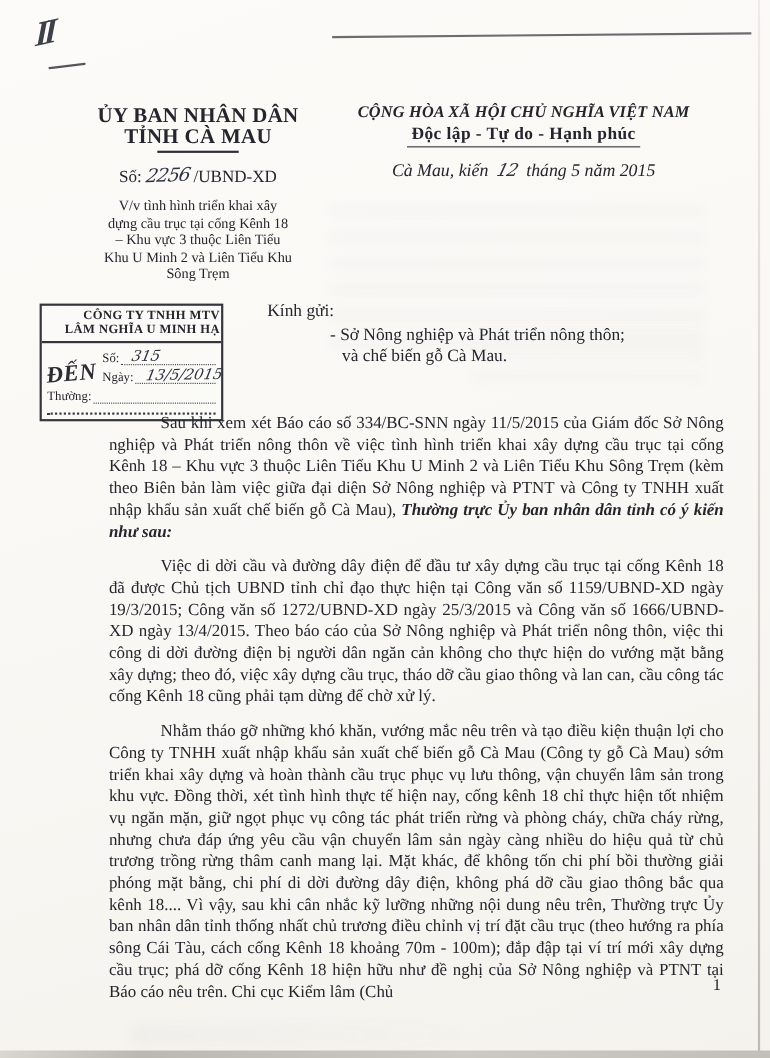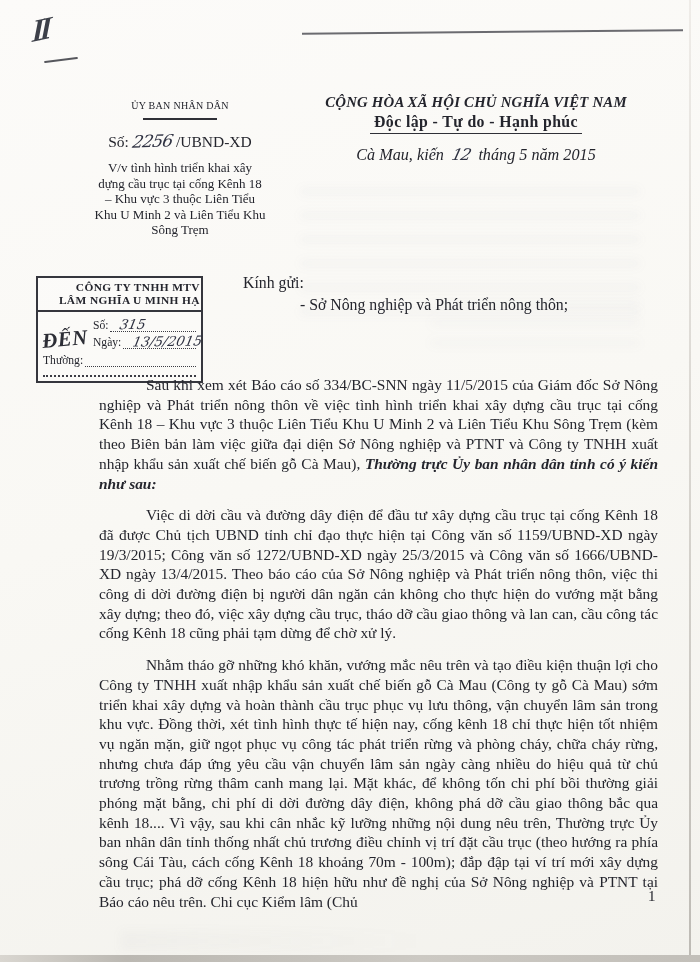--- a/index.html
+++ b/index.html
@@ -24,21 +24,21 @@
   .ghost { position:absolute; filter:blur(5px); pointer-events:none; }
   .g1 { left:300px; top:185px; width:340px; height:130px; opacity:.55;
     background:repeating-linear-gradient(0deg,rgba(122,128,143,.10) 0 7px,rgba(0,0,0,0) 7px 24px); }
   .g2 { left:430px; top:286px; width:210px; height:60px; opacity:.5;
     background:repeating-linear-gradient(0deg,rgba(122,128,143,.09) 0 6px,rgba(0,0,0,0) 6px 20px); }
   .g3 { left:120px; top:930px; width:460px; height:22px; opacity:.35;
     background:linear-gradient(90deg,rgba(130,132,140,.12),rgba(0,0,0,0) 70%); }
 
   
   .issuer { position:absolute; left:55px; top:96px; width:250px; text-align:center; }
-  .issuer-name { font-weight:normal; font-size:10px; line-height:19px; letter-spacing:.3px; }
+  .issuer-name { font-weight:bold; font-size:19px; line-height:19px; letter-spacing:.3px; }
   .rule-issuer { width:74px; height:2px; background:#2f3037; margin:3px auto 0; }
   .doc-number { margin-top:11px; font-size:15.5px; white-space:nowrap; }
   .hand { font-family:"DejaVu Serif",serif; font-style:italic; color:#2f3242; }
   .hand-num { display:inline-block; font-size:17px; letter-spacing:-1px;
     transform:skewX(-12deg) rotate(-2deg); }
   .subject { margin:9px auto 0; width:172px; font-size:13px; line-height:15.6px; }
 
   
   .national { position:absolute; left:308px; top:94px; width:336px; text-align:center; }
   .motto1 { font-weight:bold; font-size:14.8px; letter-spacing:.2px;font-style:italic; }
@@ -91,20 +91,21 @@
   <div class="ghost g2"></div>
   <div class="ghost g3"></div>
 
   <div class="corner-mark">II</div>
   <div class="corner-dash"></div>
   <div class="top-rule"></div>
 
   <div class="issuer">
     <div class="issuer-name">
       <div>ỦY BAN NHÂN DÂN</div>
+      <div>TỈNH CÀ MAU</div>
       <div class="rule-issuer"></div>
     </div>
     <div class="doc-number">
       <span>Số:</span>
       <span class="hand hand-num">2256</span>
       <span>/UBND-XD</span>
     </div>
     <div class="subject">V/v tình hình triển khai xây dựng cầu trục tại cống Kênh 18 – Khu vực 3 thuộc Liên Tiểu Khu U Minh 2 và Liên Tiểu Khu Sông Trẹm</div>
   </div>
 
@@ -146,20 +147,21 @@
         <span class="sleader"></span>
       </div>
       <div class="sdots"></div>
     </div>
   </div>
 
   <div class="recipients">
     <div class="kinh-gui">Kính gửi:</div>
     <div class="recipient-items">
       <div>- Sở Nông nghiệp và Phát triển nông thôn;</div>
+      <div class="cont">và chế biến gỗ Cà Mau.</div>
     </div>
   </div>
 
   <div class="body-text">
     <p><span>Sau khi xem xét Báo cáo số 334/BC-SNN ngày 11/5/2015 của Giám đốc Sở Nông nghiệp và Phát triển nông thôn về việc tình hình triển khai xây dựng cầu trục tại cống Kênh 18 – Khu vực 3 thuộc Liên Tiểu Khu U Minh 2 và Liên Tiểu Khu Sông Trẹm (kèm theo Biên bản làm việc giữa đại diện Sở Nông nghiệp và PTNT và Công ty TNHH xuất nhập khẩu sản xuất chế biến gỗ Cà Mau), </span><span class="emph">Thường trực Ủy ban nhân dân tỉnh có ý kiến như sau:</span></p>
     <p>Việc di dời cầu và đường dây điện để đầu tư xây dựng cầu trục tại cống Kênh 18 đã được Chủ tịch UBND tỉnh chỉ đạo thực hiện tại Công văn số 1159/UBND-XD ngày 19/3/2015; Công văn số 1272/UBND-XD ngày 25/3/2015 và Công văn số 1666/UBND-XD ngày 13/4/2015. Theo báo cáo của Sở Nông nghiệp và Phát triển nông thôn, việc thi công di dời đường điện bị người dân ngăn cản không cho thực hiện do vướng mặt bằng xây dựng; theo đó, việc xây dựng cầu trục, tháo dỡ cầu giao thông và lan can, cầu công tác cống Kênh 18 cũng phải tạm dừng để chờ xử lý.</p>
     <p class="last">Nhằm tháo gỡ những khó khăn, vướng mắc nêu trên và tạo điều kiện thuận lợi cho Công ty TNHH xuất nhập khẩu sản xuất chế biến gỗ Cà Mau (Công ty gỗ Cà Mau) sớm triển khai xây dựng và hoàn thành cầu trục phục vụ lưu thông, vận chuyển lâm sản trong khu vực. Đồng thời, xét tình hình thực tế hiện nay, cống kênh 18 chỉ thực hiện tốt nhiệm vụ ngăn mặn, giữ ngọt phục vụ công tác phát triển rừng và phòng cháy, chữa cháy rừng, nhưng chưa đáp ứng yêu cầu vận chuyển lâm sản ngày càng nhiều do hiệu quả từ chủ trương trồng rừng thâm canh mang lại. Mặt khác, để không tốn chi phí bồi thường giải phóng mặt bằng, chi phí di dời đường dây điện, không phá dỡ cầu giao thông bắc qua kênh 18.... Vì vậy, sau khi cân nhắc kỹ lưỡng những nội dung nêu trên, Thường trực Ủy ban nhân dân tỉnh thống nhất chủ trương điều chỉnh vị trí đặt cầu trục (theo hướng ra phía sông Cái Tàu, cách cống Kênh 18 khoảng 70m - 100m); đắp đập tại ví trí mới xây dựng cầu trục; phá dỡ cống Kênh 18 hiện hữu như đề nghị của Sở Nông nghiệp và PTNT tại Báo cáo nêu trên. Chi cục Kiểm lâm (Chủ</p>
   </div>
 
   <div class="page-number">1</div>

